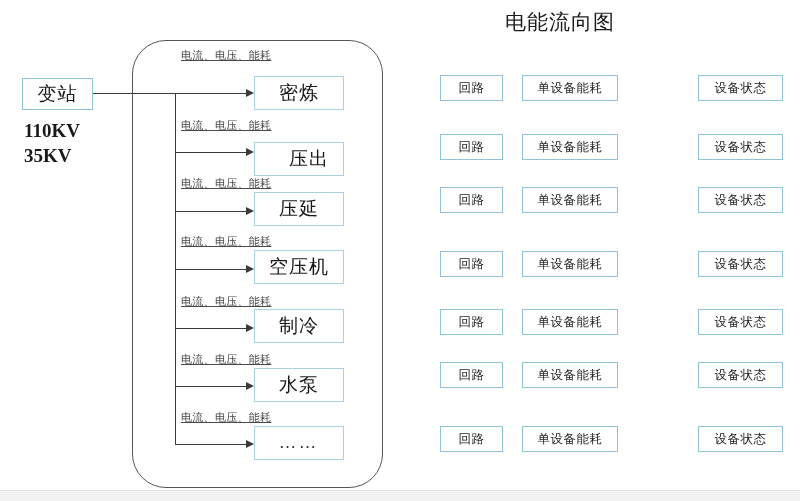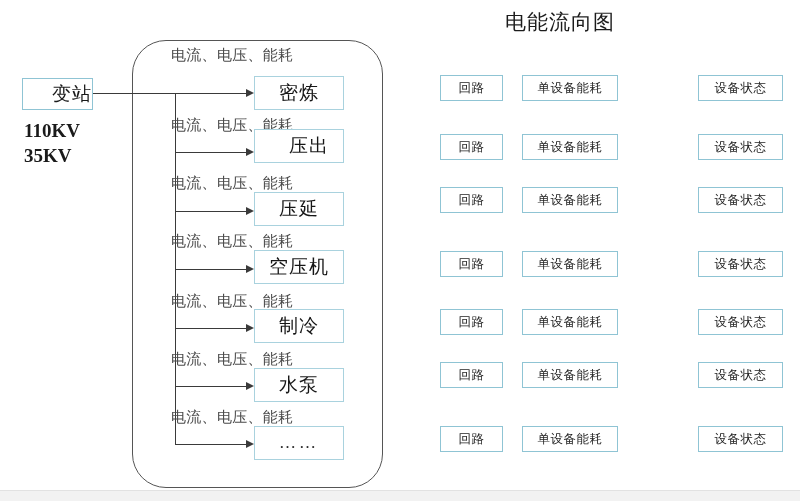--- a/index.html
+++ b/index.html
@@ -43,21 +43,21 @@
     position: absolute;
     left: 22px;
     top: 78px;
     width: 71px;
     height: 32px;
     border: 1.4px solid #8fc4d4;
     background: #ffffff;
     box-sizing: border-box;
     display: flex;
     align-items: center;
-    justify-content: flex-end;
+    justify-content: center;
     font-size: 19px;
     letter-spacing: 1px;
   }
   #voltage-labels {
     position: absolute;
     left: 24px;
     top: 118px;
     font-size: 19px;
     font-weight: bold;
     line-height: 25px;
@@ -130,26 +130,27 @@
   }
   .process-box.dots {
     font-size: 17px;
     letter-spacing: 3px;
     color: #2a2a2a;
   }
 
   
   .flow-label {
     position: absolute;
-    left: 171px;
-    font-size: 15px;
+    left: 181px;
+    font-size: 11px;
     line-height: 14px;
     color: #4a4a4a;
     white-space: nowrap;
     letter-spacing: 0.3px;
+    text-decoration: underline;
   }
 
   
   .tag-box {
     position: absolute;
     height: 26px;
     border: 1.2px solid #8fc4d4;
     background: #ffffff;
     box-sizing: border-box;
     display: flex;
@@ -217,21 +218,21 @@
       <div class="flow-label" style="top: 176px;">电流、电压、能耗</div>
       <div class="flow-label" style="top: 234px;">电流、电压、能耗</div>
       <div class="flow-label" style="top: 294px;">电流、电压、能耗</div>
       <div class="flow-label" style="top: 352px;">电流、电压、能耗</div>
       <div class="flow-label" style="top: 410px;">电流、电压、能耗</div>
     </div>
   <div id="process-boxes">
       <div class="process-box" style="top: 76px;">
         <span>密炼</span>
       </div>
-      <div class="process-box" style="top: 129px; padding-left: 20px;">
+      <div class="process-box" style="top: 142px; padding-left: 20px;">
         <span>压出</span>
       </div>
       <div class="process-box" style="top: 192px;">
         <span>压延</span>
       </div>
       <div class="process-box" style="top: 250px;">
         <span>空压机</span>
       </div>
       <div class="process-box" style="top: 309px;">
         <span>制冷</span>

